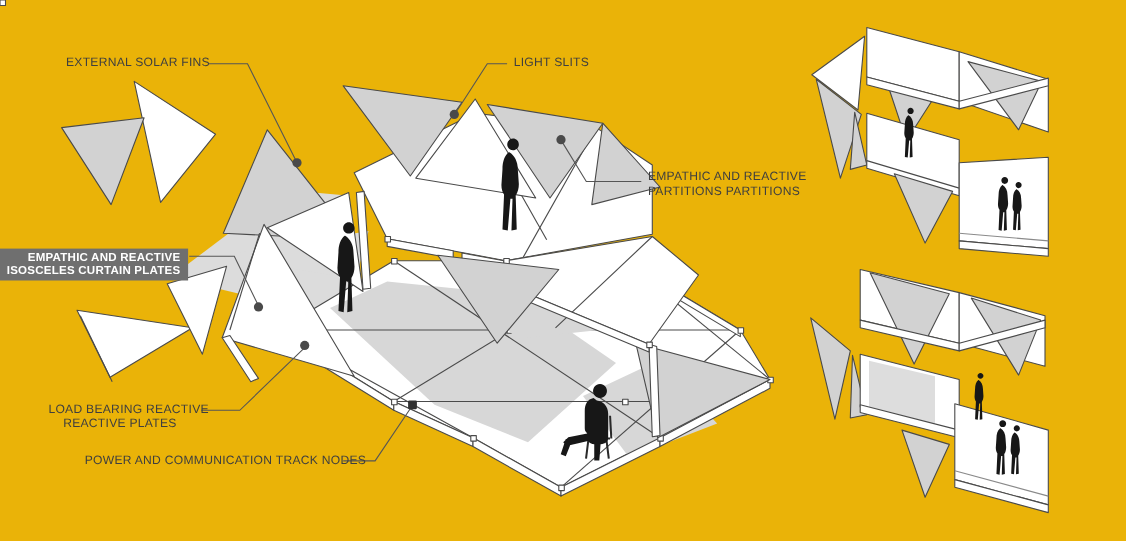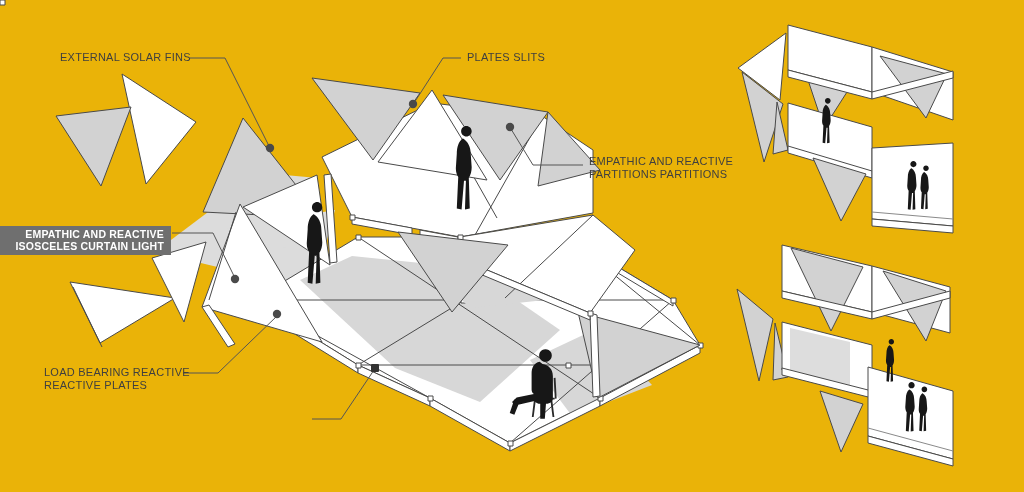--- a/index.html
+++ b/index.html
@@ -2,21 +2,21 @@
 <html><head>
 <meta charset="utf-8">
 <style>
   html,body{margin:0;padding:0;background:#fff;}
   #stage{position:relative;width:1024px;height:492px;background:#eab308;overflow:hidden;
          font-family:"Liberation Sans",sans-serif;}
   svg{position:absolute;left:0;top:0;}
   .lbl{position:absolute;font-size:11px;color:#3f3f3f;letter-spacing:.25px;
        white-space:nowrap;line-height:12.5px;}
   .lbl span{display:block;}
-  .lbl.alignr{text-align:left;}
+  .lbl.alignr{text-align:center;}
   .hl{position:absolute;left:0;top:226px;width:164px;background:#6f6f6f;color:#ffffff;
       font-weight:bold;font-size:10.5px;line-height:12px;letter-spacing:.2px;
       text-align:right;padding:2px 7px 3px 0;white-space:nowrap;}
   .hl span{display:block;}
 </style>
 </head>
 <body>
 
 <div id="stage">
 
@@ -212,32 +212,35 @@
     <circle cx="277" cy="314" r="4.2"></circle>
     <rect x="371" y="364" width="8" height="8" rx="1" fill="#333333"></rect>
   </g>
 </svg>
 
   <div class="lbl" style="left:60px;top:51px;">
     <span>EXTERNAL SOLAR FINS</span>
   </div>
 
   <div class="lbl" style="left:467px;top:51px;">
-    <span>PLATES SLITS</span>
+    <span>LIGHT SLITS</span>
   </div>
 
   <div class="lbl" style="left:589px;top:155px;">
     <span>EMPATHIC AND REACTIVE</span>
     <span>PARTITIONS PARTITIONS</span>
   </div>
 
   <div class="hl">
     <span>EMPATHIC AND REACTIVE</span>
-    <span>ISOSCELES CURTAIN LIGHT</span>
+    <span>ISOSCELES CURTAIN PLATES</span>
   </div>
 
   <div class="lbl alignr" style="left:44px;top:366px;width:130px;">
     <span>LOAD BEARING REACTIVE</span>
     <span>REACTIVE PLATES</span>
   </div>
 
+  <div class="lbl" style="left:77px;top:413px;">
+    <span>POWER AND COMMUNICATION TRACK NODES</span>
+  </div>
 
 </div>
 
 </body></html>

